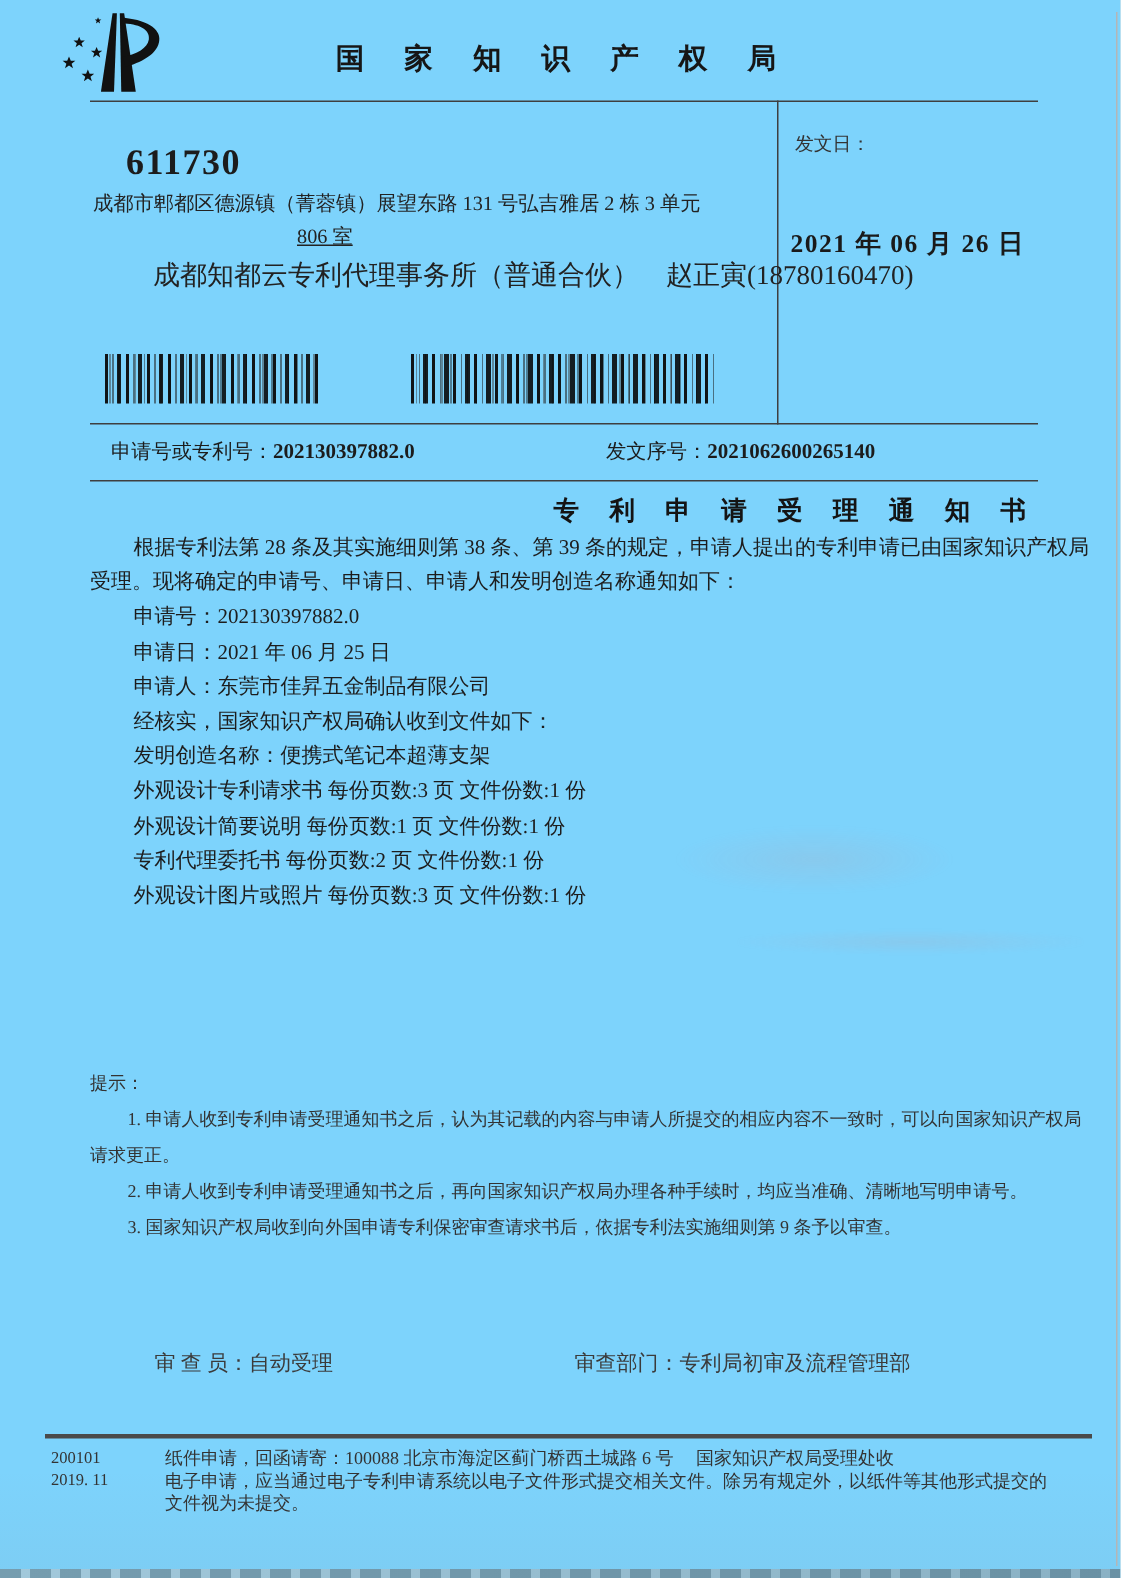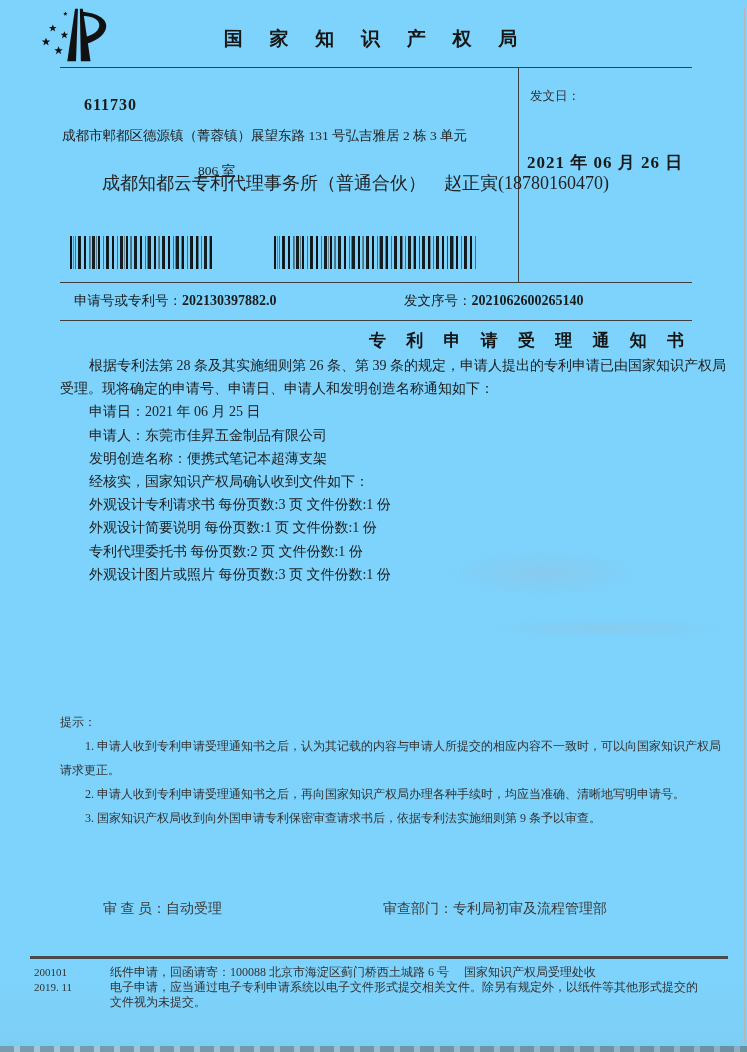--- a/index.html
+++ b/index.html
@@ -18,23 +18,23 @@
   .agency{left:60px;top:26px;width:632px;text-align:center;
           font-size:19px;font-weight:bold;letter-spacing:11px;color:#161616;}
   .rule{background:#3f3f3f;height:1px;}
   .rule-header{left:60px;top:67px;width:632px;}
   .box-vline{left:518px;top:67px;width:1px;height:216px;background:#3f3f3f;}
   .dispatch-label{left:530px;top:88px;font-size:12.5px;color:#333;}
   .dispatch-date{left:527px;top:151px;font-size:17px;font-weight:bold;
                  letter-spacing:1px;color:#1a1a1a;}
 
   
-  .postcode{left:84px;top:96px;font-size:16px;font-weight:bold;letter-spacing:1px;}
+  .postcode{left:84px;top:96px;font-size:24px;font-weight:bold;letter-spacing:1px;}
   .addr1{left:62px;top:127px;font-size:13.5px;color:#222;}
-  .addr2{left:198px;top:162px;font-size:13.5px;color:#222;text-decoration:underline;}
+  .addr2{left:198px;top:149px;font-size:13.5px;color:#222;text-decoration:underline;}
   .addr3{left:102px;top:171px;font-size:18px;color:#222;}
 
   
   .barcode{top:236px;height:33px;
     background:
       repeating-linear-gradient(90deg, rgba(10,10,10,.95) 0 2px, rgba(0,0,0,0) 2px 5px,
         rgba(30,30,30,.55) 5px 6px, rgba(0,0,0,0) 6px 8px,
         rgba(5,5,5,.88) 8px 11px, rgba(0,0,0,0) 11px 14px),
       repeating-linear-gradient(90deg, rgba(0,0,0,0) 0 3px, rgba(60,60,60,.5) 3px 4px,
         rgba(0,0,0,0) 4px 9px, rgba(20,20,20,.45) 9px 10px, rgba(0,0,0,0) 10px 17px);
@@ -130,32 +130,35 @@
     <span>申请号或专利号：</span><span class="val">202130397882.0</span>
   </div>
   <div class="abs refnums ref-dispatch nowrap">
     <span>发文序号：</span><span class="val">2021062600265140</span>
   </div>
   <div class="abs rule rule-title"></div>
 
   <div class="abs notice-title nowrap">专 利 申 请 受 理 通 知 书</div>
 
   <div class="abs body-block">
-    <div class="indent">根据专利法第 28 条及其实施细则第 26 条、第 39 条的规定，申请人提出的专利申请已由国家知识产权局</div>
+    <div class="indent">根据专利法第 28 条及其实施细则第 38 条、第 39 条的规定，申请人提出的专利申请已由国家知识产权局</div>
     <div>受理。现将确定的申请号、申请日、申请人和发明创造名称通知如下：</div>
+    <div class="indent">
+      <span>申请号：</span><span>202130397882.0</span>
+    </div>
     <div class="indent">
       <span>申请日：</span><span>2021 年 06 月 25 日</span>
     </div>
     <div class="indent">
       <span>申请人：</span><span>东莞市佳昇五金制品有限公司</span>
     </div>
+    <div class="indent">经核实，国家知识产权局确认收到文件如下：</div>
     <div class="indent">
       <span>发明创造名称：</span><span>便携式笔记本超薄支架</span>
     </div>
-    <div class="indent">经核实，国家知识产权局确认收到文件如下：</div>
     <div class="indent">外观设计专利请求书  每份页数:3 页  文件份数:1 份</div>
     <div class="indent">外观设计简要说明  每份页数:1 页  文件份数:1 份</div>
     <div class="indent">专利代理委托书  每份页数:2 页  文件份数:1 份</div>
     <div class="indent">外观设计图片或照片  每份页数:3 页  文件份数:1 份</div>
   </div>
 
   <div class="abs stamp-a"></div>
   <div class="abs stamp-b"></div>
 
   <div class="abs notes-block">

